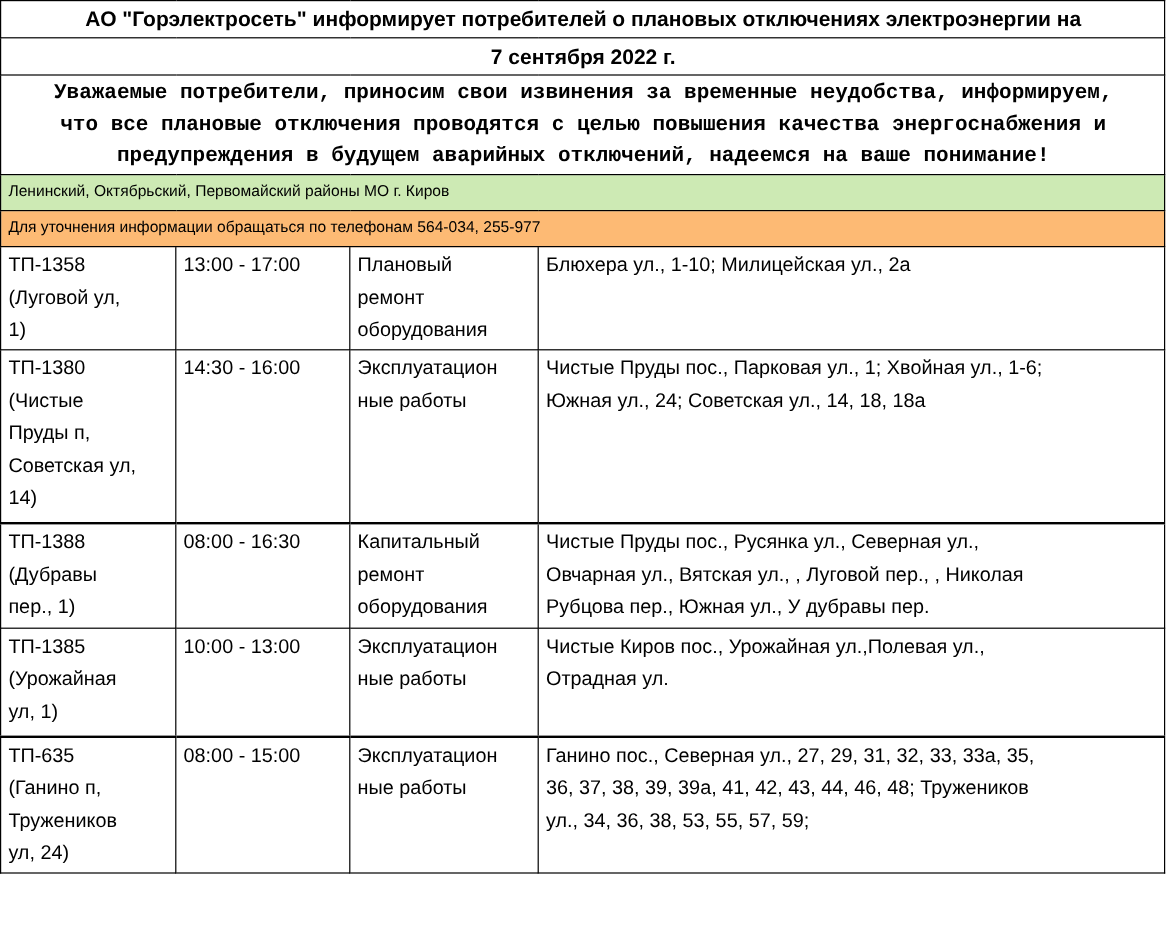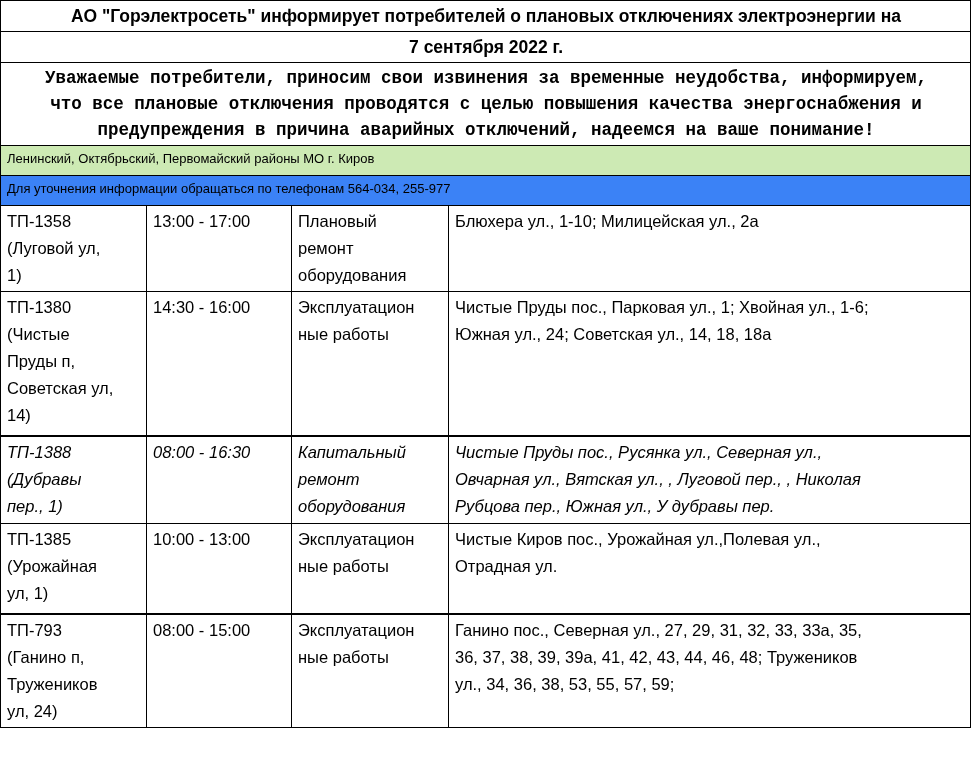--- a/index.html
+++ b/index.html
@@ -71,37 +71,37 @@
   .banner-cell {
     font-size: 13px;
     line-height: 22px;
     text-align: left;
     vertical-align: middle;
     padding-top: 3px;
     padding-bottom: 3px;
     height: 30px;
   }
   .banner-light { background: #cdeab4; }
-  .banner-dark  { background: #3b82f6; margin-left: 33px; }
+  .banner-dark  { background: #fdba74; margin-left: 33px; }
 
   
   td.data {
     font-size: 16.5px;
     line-height: 27px;
     text-align: left;
     vertical-align: top;
   }
   td.c-tp   { width: 146px; }
   td.c-time { width: 145px; }
   td.c-reason { width: 157px; }
   td.c-addr { width: 522px; }
 
   tr.r1 td { height: 83px; margin-top: 28px; }
   tr.r2 td { height: 144px; }
-  tr.r3 td { height: 88px; font-style: italic; }
+  tr.r3 td { height: 88px; }
   tr.r4 td { height: 90px; }
   tr.r5 td { height: 113px; }
 
   
   tr.thick-top td { border-top: 2px solid #000000; }
 
   .addr-line { display: block; }
 </style>
 </head>
 <body>
@@ -121,21 +121,21 @@
       </tr>
 
       <tr>
         <td class="title-cell" colspan="4">7 сентября 2022 г.</td>
       </tr>
 
       <tr>
         <td class="notice-cell" colspan="4">
           <span class="nline">Уважаемые потребители, приносим свои извинения за временные неудобства, информируем,</span>
           <span class="nline">что все плановые отключения проводятся с целью повышения качества энергоснабжения и</span>
-          <span class="nline">предупреждения в причина аварийных отключений, надеемся на ваше понимание!</span>
+          <span class="nline">предупреждения в будущем аварийных отключений, надеемся на ваше понимание!</span>
         </td>
       </tr>
 
 
       <tr>
         <td class="banner-cell banner-light" colspan="4">Ленинский, Октябрьский, Первомайский районы МО г. Киров</td>
       </tr>
 
       <tr>
         <td class="banner-cell banner-dark" colspan="4">Для уточнения информации обращаться по телефонам 564-034, 255-977</td>
@@ -208,21 +208,21 @@
           <span class="addr-line">ные работы</span>
         </td>
         <td class="data c-addr">
           <span class="addr-line">Чистые Киров пос., Урожайная ул.,Полевая ул.,</span>
           <span class="addr-line">Отрадная ул.</span>
         </td>
       </tr>
 
       <tr class="r5 thick-top">
         <td class="data c-tp">
-          <span class="addr-line">ТП-793</span>
+          <span class="addr-line">ТП-635</span>
           <span class="addr-line">(Ганино п,</span>
           <span class="addr-line">Тружеников</span>
           <span class="addr-line">ул, 24)</span>
         </td>
         <td class="data c-time">08:00 - 15:00</td>
         <td class="data c-reason">
           <span class="addr-line">Эксплуатацион</span>
           <span class="addr-line">ные работы</span>
         </td>
         <td class="data c-addr">

